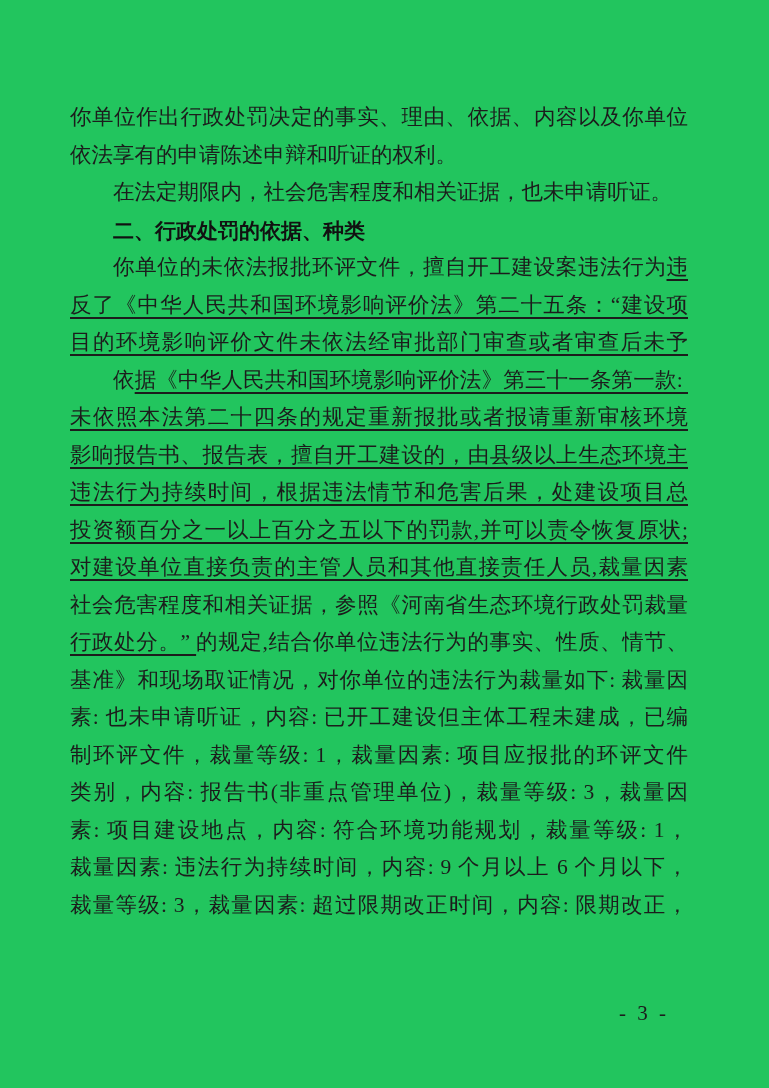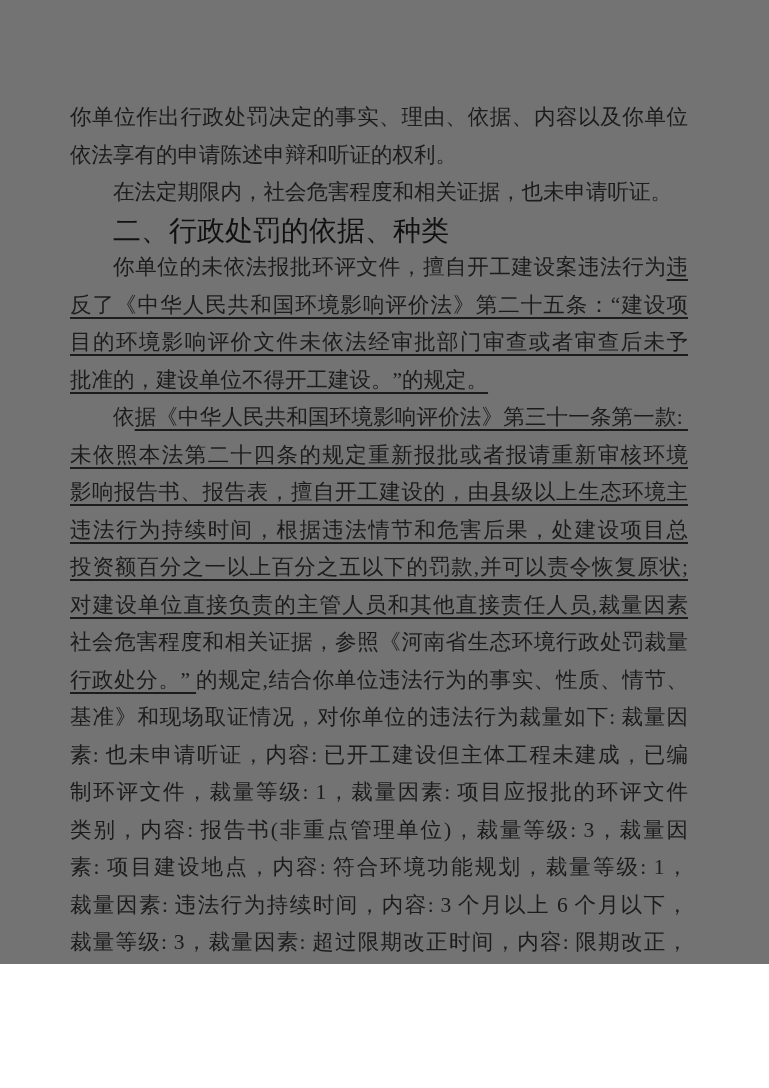--- a/index.html
+++ b/index.html
@@ -3,22 +3,22 @@
 <meta charset="utf-8">
 <style>
   html, body {
     margin: 0;
     padding: 0;
     background: #ffffff;
   }
   .page {
     position: relative;
     width: 769px;
-    height: 964px;
-    background: #737373;
+    height: 1088px;
+    background: #22c55e;
     overflow: hidden;
     font-family: "Liberation Serif", "DejaVu Serif", serif;
     color: #1c1c1c;
   }
   .body-text {
     position: absolute;
     left: 70px;
     top: 99px;
     width: 618px;
   }
@@ -32,22 +32,22 @@
     text-align-last: left;
   }
   .line.fill {
     text-align-last: justify;
   }
   .line.indent {
     text-indent: 43px;
   }
   .line.heading {
     font-family: "Liberation Sans", "DejaVu Sans", sans-serif;
-    font-weight: 400;
-    font-size: 28px;
+    font-weight: 700;
+    font-size: 21px;
     color: #111111;
   }
   .u {
     text-decoration: underline;
     text-decoration-skip-ink: none;
     text-underline-offset: 5px;
     text-decoration-thickness: 1.5px;
   }
   .page-number {
     position: absolute;
@@ -63,31 +63,30 @@
 
 <div class="page">
   <div class="body-text" id="doc-lines">
       <div class="line fill"><span>你单位作出行政处罚决定的事实、理由、依据、内容以及你单位</span></div>
       <div class="line"><span>依法享有的申请陈述申辩和听证的权利。</span></div>
       <div class="line indent"><span>在法定期限内，社会危害程度和相关证据，也未申请听证。</span></div>
       <div class="line indent heading"><span>二、行政处罚的依据、种类</span></div>
       <div class="line fill indent"><span>你单位的未依法报批环评文件，擅自开工建设案违法行为</span><span class="u">违</span></div>
       <div class="line fill"><span class="u">反了《中华人民共和国环境影响评价法》第二十五条：“建设项</span></div>
       <div class="line fill"><span class="u">目的环境影响评价文件未依法经审批部门审查或者审查后未予</span></div>
-      <div class="line"><span class="u">批准的，建设单位不得开工建设。”的规定。</span></div>
       <div class="line fill indent"><span>依</span><span class="u">据《中华人民共和国环境影响评价法》第三十一条第一款:&nbsp;</span></div>
       <div class="line fill"><span class="u">未依照本法第二十四条的规定重新报批或者报请重新审核环境</span></div>
       <div class="line fill"><span class="u">影响报告书、报告表，擅自开工建设的，由县级以上生态环境主</span></div>
       <div class="line fill"><span class="u">违法行为持续时间，根据违法情节和危害后果，处建设项目总</span></div>
       <div class="line fill"><span class="u">投资额百分之一以上百分之五以下的罚款,并可以责令恢复原状;</span></div>
       <div class="line fill"><span class="u">对建设单位直接负责的主管人员和其他直接责任人员,裁量因素</span></div>
       <div class="line fill"><span>社会危害程度和相关证据，参照《河南省生态环境行政处罚裁量</span></div>
       <div class="line fill"><span class="u">行政处分。”&nbsp;</span><span>的规定,结合你单位违法行为的事实、性质、情节、</span></div>
       <div class="line fill"><span>基准》和现场取证情况，对你单位的违法行为裁量如下: 裁量因</span></div>
       <div class="line fill"><span>素: 也未申请听证，内容: 已开工建设但主体工程未建成，已编</span></div>
       <div class="line fill"><span>制环评文件，裁量等级: 1，裁量因素: 项目应报批的环评文件</span></div>
       <div class="line fill"><span>类别，内容: 报告书(非重点管理单位)，裁量等级: 3，裁量因</span></div>
       <div class="line fill"><span>素: 项目建设地点，内容: 符合环境功能规划，裁量等级: 1，</span></div>
-      <div class="line fill"><span>裁量因素: 违法行为持续时间，内容: 3 个月以上 6 个月以下，</span></div>
+      <div class="line fill"><span>裁量因素: 违法行为持续时间，内容: 9 个月以上 6 个月以下，</span></div>
       <div class="line fill"><span>裁量等级: 3，裁量因素: 超过限期改正时间，内容: 限期改正，</span></div>
     </div>
   <div class="page-number">- 3 -</div>
 </div>
 
 </body></html>

